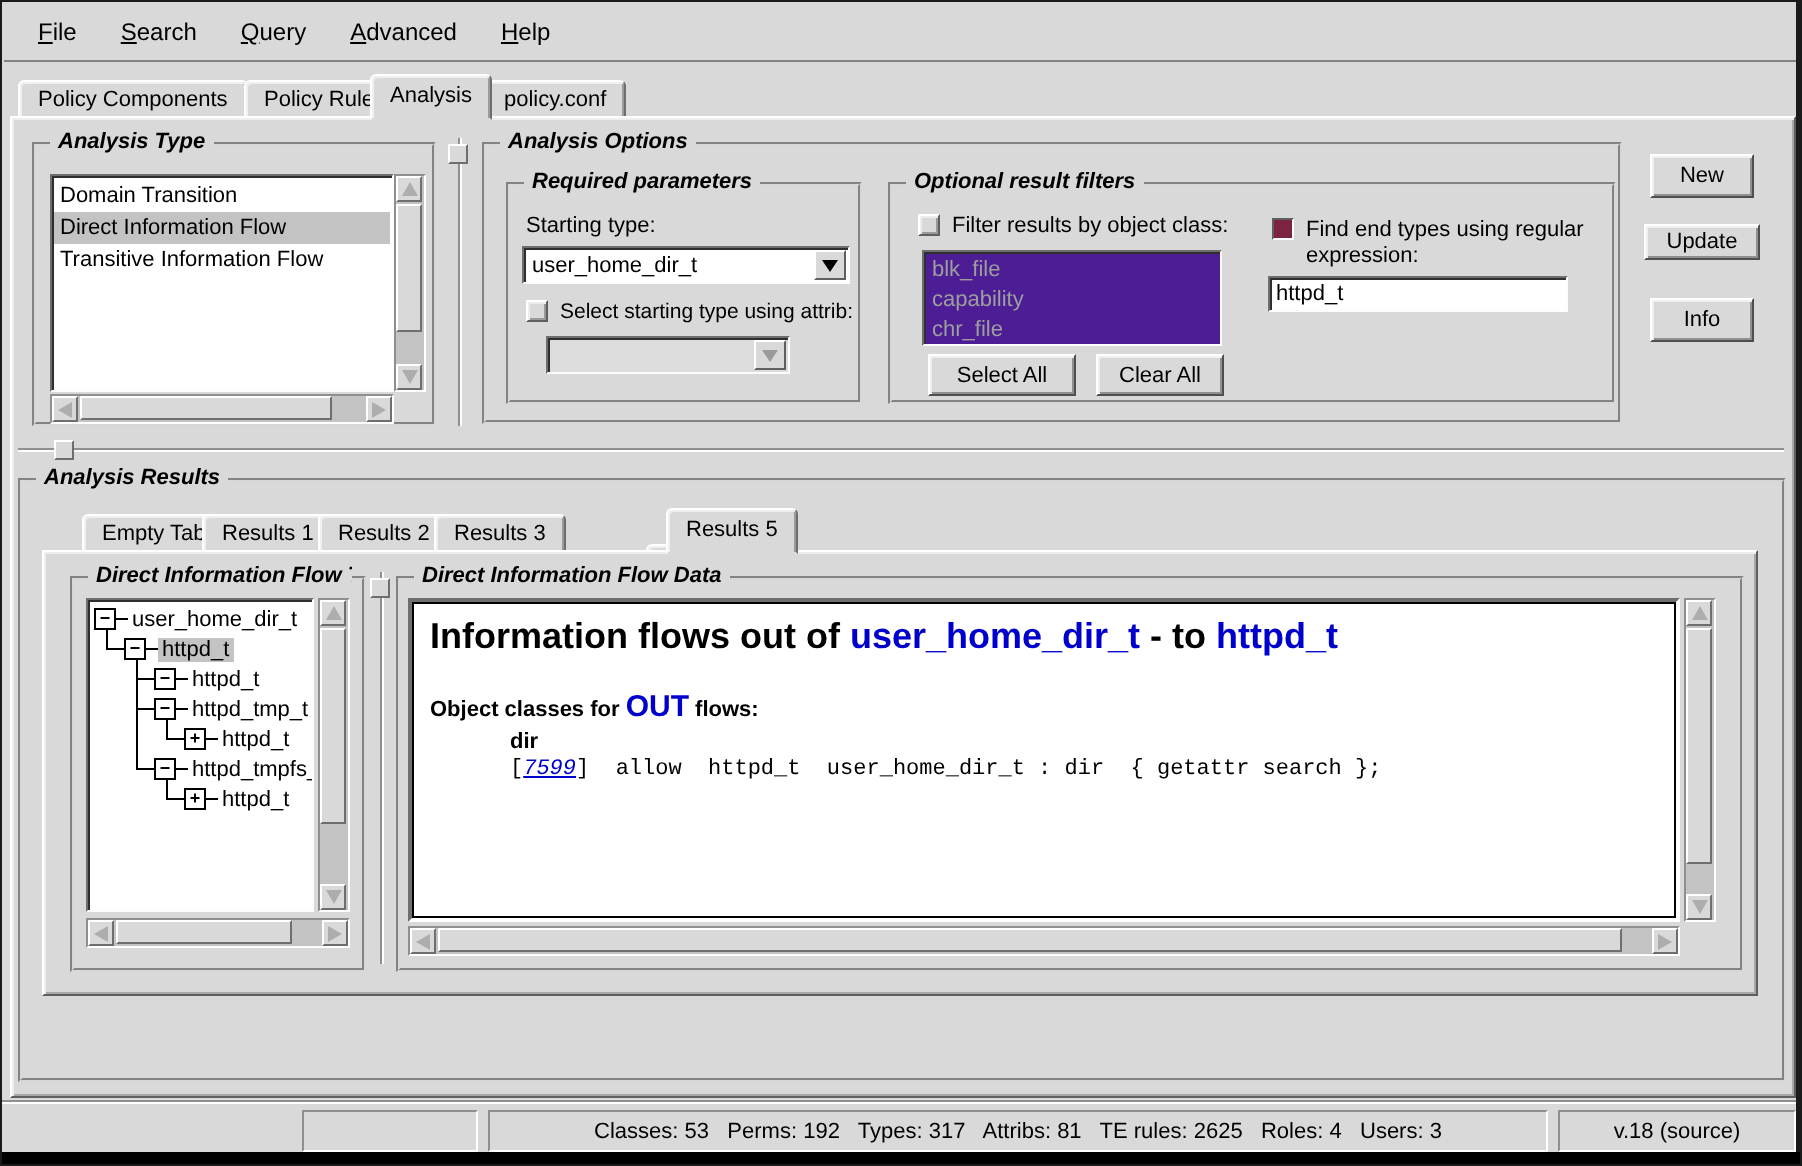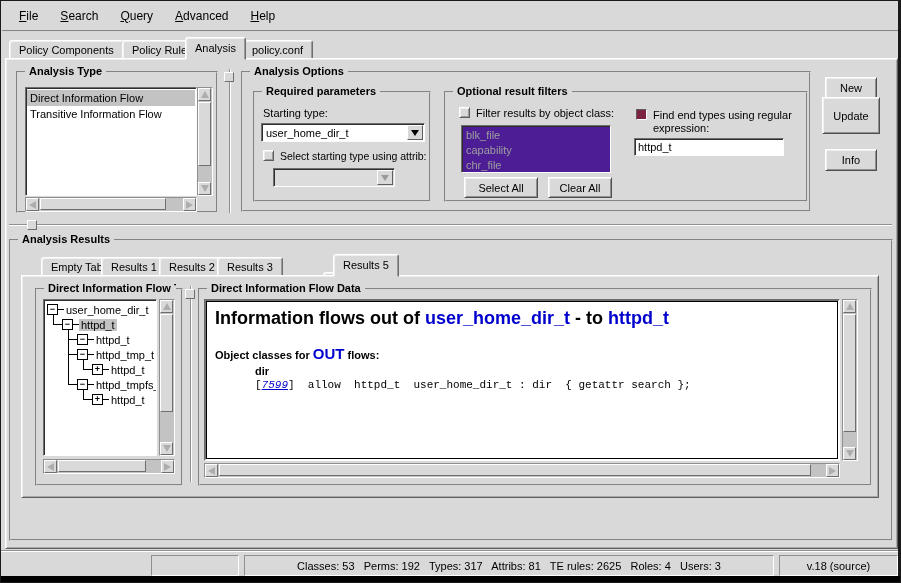--- a/index.html
+++ b/index.html
@@ -6,21 +6,21 @@
   *{box-sizing:border-box;}
   .window{
     position:relative;width:901px;height:583px;background:#d9d9d9;
     font-family:"Liberation Sans",sans-serif;font-size:11px;color:#000;
     border:1px solid #1a1a1a;overflow:hidden;
   }
   .raised2{border:1px solid;border-color:#ffffff #5f5f5f #5f5f5f #ffffff;
           box-shadow:inset 1px 1px 0 #eeeeee, inset -1px -1px 0 #a8a8a8;}
   .frame3d{border:2px groove #d7d7d7;position:absolute;}
   .legend{position:absolute;top:-8px;left:7px;background:#d9d9d9;padding:0 4px;
-          font-weight:bold;font-size:11px;white-space:nowrap;}
+          font-weight:bold;font-style:italic;font-size:11px;white-space:nowrap;}
   
   .menubar{position:absolute;left:1px;top:1px;right:1px;height:30px;
            display:flex;align-items:center;padding-left:6px;
            border-bottom:2px groove #d7d7d7;}
   .menu-item{padding:4px 11px;font-size:12px;}
   
   .tab{position:absolute;background:#d9d9d9;border:1px solid;
        border-color:#ffffff #6e6e6e transparent #ffffff;
        box-shadow:inset 1px 1px 0 #f0f0f0, inset -1px 0 0 #9a9a9a;
        border-radius:3px 3px 0 0;padding:0 9px;line-height:18px;height:19px;}
@@ -122,20 +122,21 @@
   <div class="tab" style="left:121px;top:39px;">Policy Rules</div>
   <div class="tab sel" style="left:184px;top:36px;">Analysis</div>
   <div class="tab" style="left:241px;top:39px;">policy.conf</div>
 
   <div class="nb-body raised2" style="left:4px;top:57px;width:893px;height:491px;"></div>
 
   <div class="frame3d" style="left:15px;top:70px;width:202px;height:142px;">
     <span class="legend">Analysis Type</span>
   </div>
   <div class="listbox" style="left:24px;top:86px;width:172px;height:109px;">
+    <div class="list-item">Domain Transition</div>
     <div class="list-item sel">Direct Information Flow</div>
     <div class="list-item">Transitive Information Flow</div>
   </div>
   <div class="sb" style="left:196px;top:86px;width:16px;height:109px;">
     <div class="btn-sq" style="left:0;top:0;">
         <span class="t-up"></span>
       </div>
     <div class="thumb" style="left:0;top:14px;width:13px;height:64px;"></div>
     <div class="btn-sq" style="left:0;bottom:0;">
         <span class="t-dn"></span>
@@ -193,21 +194,21 @@
   </div>
   <div class="btn" style="left:463px;top:176px;width:74px;height:21px;">Select All</div>
   <div class="btn" style="left:547px;top:176px;width:64px;height:21px;">Clear All</div>
   <div class="cbx-row" style="left:635px;top:108px;width:168px;">
     <span class="cbx on"></span>
     <span style="line-height:13px;">Find end types using regular expression:</span>
   </div>
   <input class="input" style="left: 633px; top: 137px; width: 150px;" value="httpd_t">
 
   <div class="btn" style="left:824px;top:76px;width:52px;height:22px;">New</div>
-  <div class="btn" style="left:821px;top:96px;width:58px;height:37px;">Update</div>
+  <div class="btn" style="left:821px;top:111px;width:58px;height:18px;">Update</div>
   <div class="btn" style="left:824px;top:148px;width:52px;height:22px;">Info</div>
 
   <div class="sash-h" style="left:8px;top:223px;width:883px;"></div>
   <div class="sash-handle" style="left:26px;top:219px;"></div>
 
   <div class="frame3d" style="left:8px;top:238px;width:884px;height:302px;">
     <span class="legend">Analysis Results</span>
   </div>
 
   <div class="tab" style="left:40px;top:256px;">Empty Tab</div>

